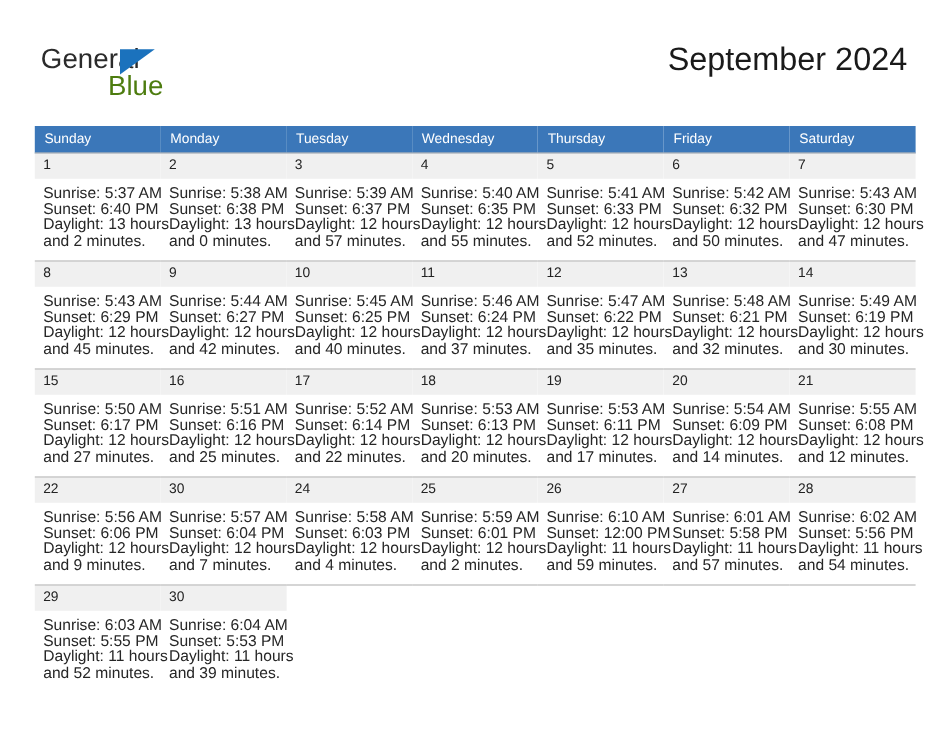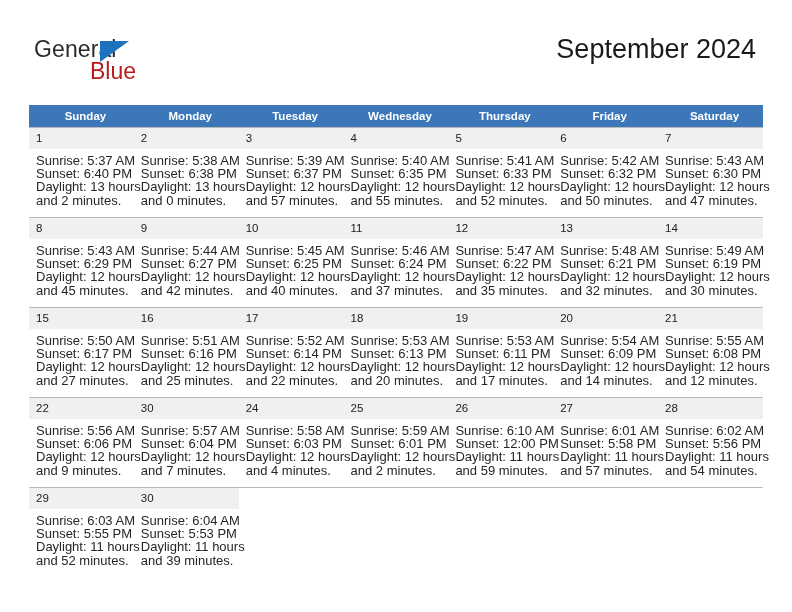--- a/index.html
+++ b/index.html
@@ -44,21 +44,21 @@
     position: absolute;
     left: 66px; top: 5px;
     width: 0; height: 0;
     border-left: 29px solid #1b72bd;
     border-bottom: 21px solid transparent;
   }
   .logo-blue {
     position: absolute;
     left: 56px; top: 22px;
     font-size: 23px;
-    color: #b91c1c;
+    color: #4d7c0f;
     line-height: 26px;
     font-weight: 400;
   }
   .title-block {
     position: absolute;
     right: 36px; top: 32px;
     text-align: right;
   }
   .cal-title {
     font-size: 27px;
@@ -83,22 +83,22 @@
     width: 734px;
     border-collapse: collapse;
     table-layout: fixed;
   }
   .calendar col { width: 104.857px; }
 
   thead th {
     background: #3b77b9;
     color: #ffffff;
     font-size: 11.5px;
-    font-weight: 700;
-    text-align: center;
+    font-weight: 400;
+    text-align: left;
     padding: 5px 0 5px 8px;
     height: 21px;
     line-height: 12px;
   }
 
   tbody td {
     vertical-align: top;
     padding: 0;
     border-top: 1px solid #b9b9b9;
     background: #ffffff;

